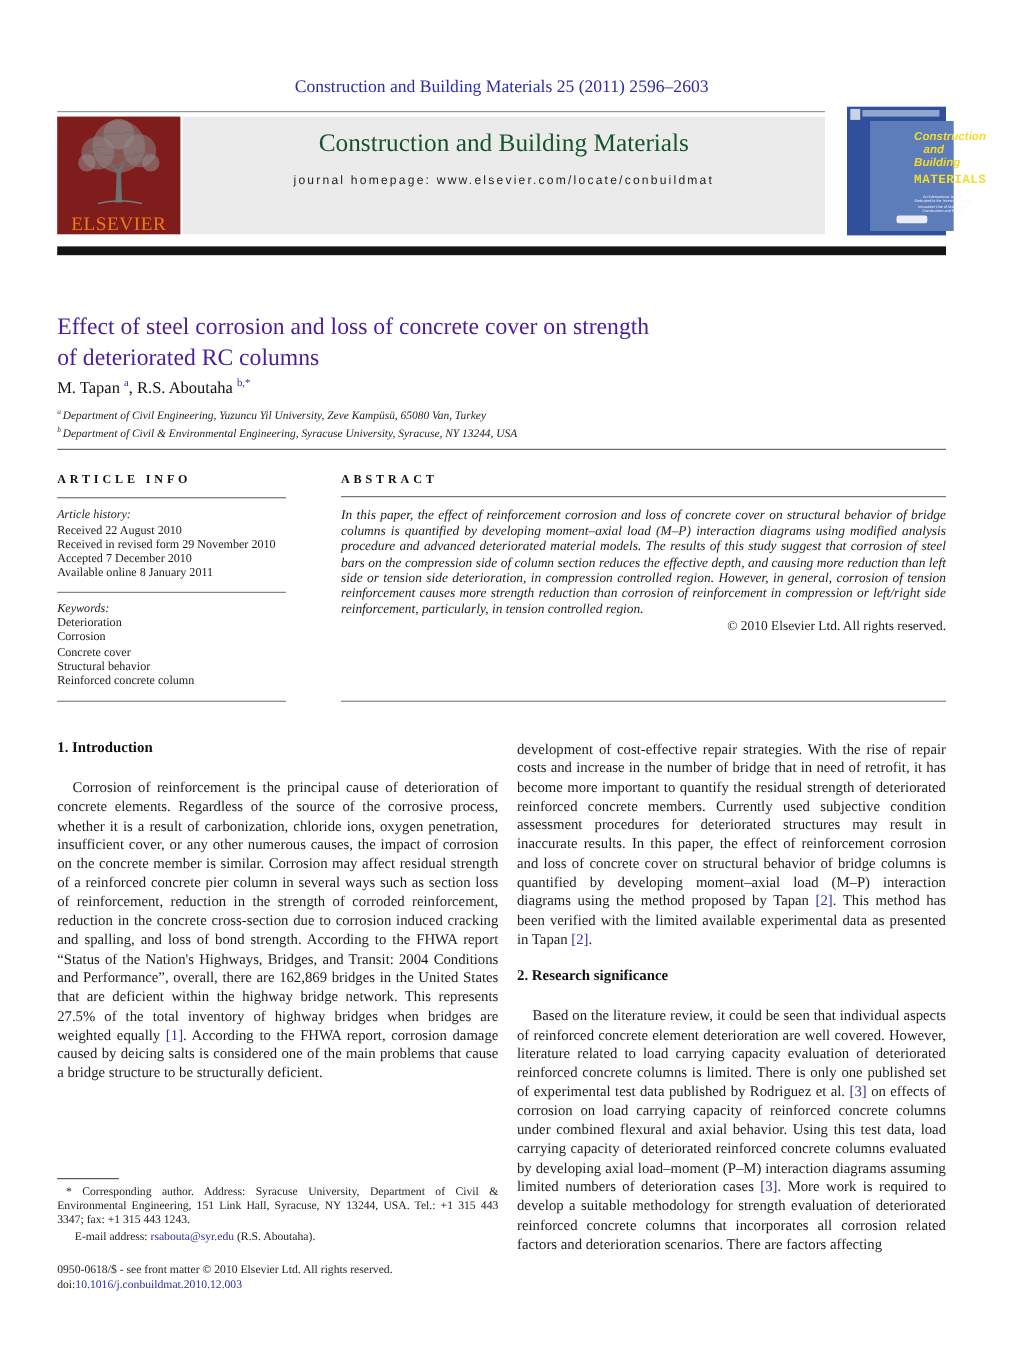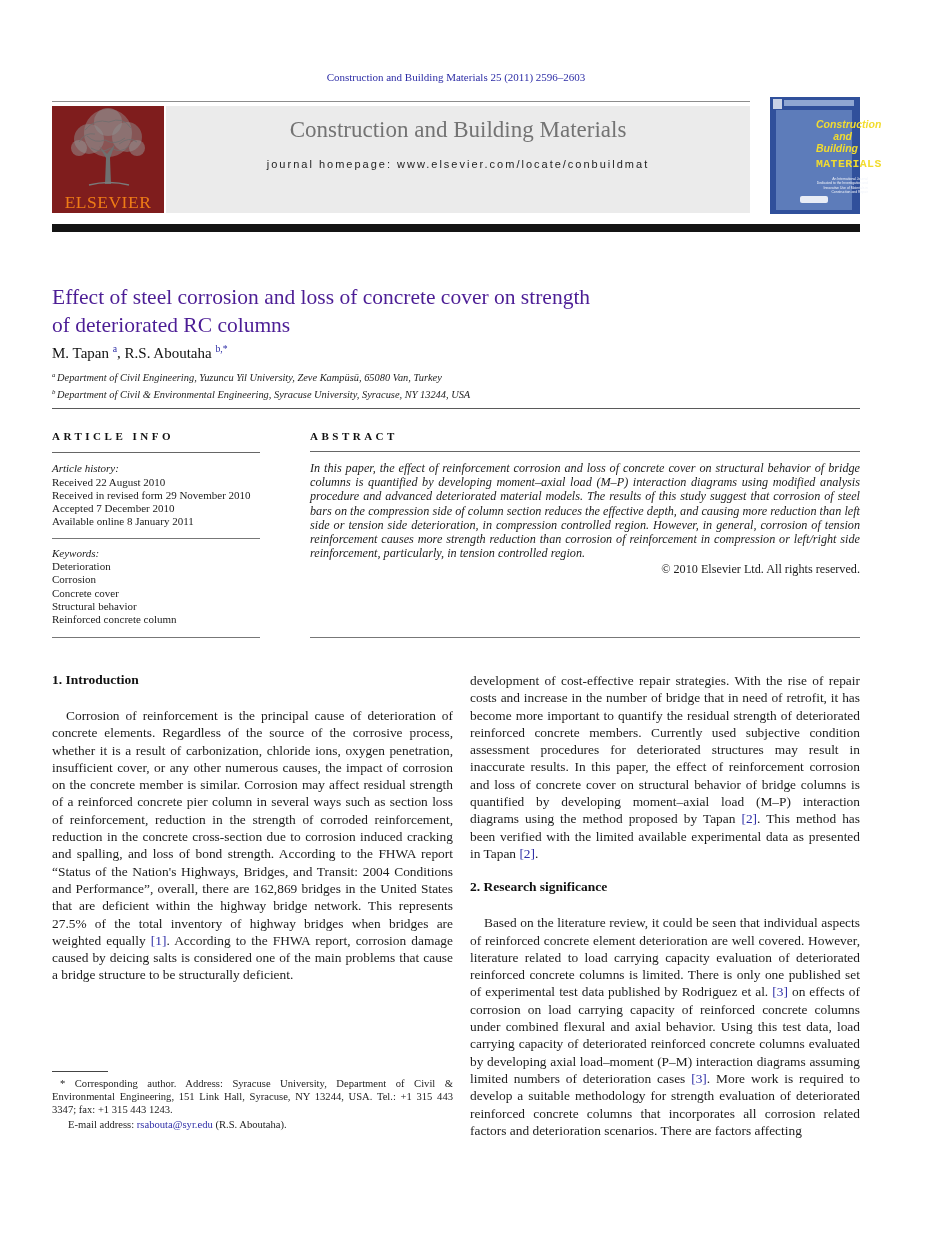--- a/index.html
+++ b/index.html
@@ -10,39 +10,39 @@
     --cover-yellow:#f2dc2e;
   }
   *{margin:0;padding:0;box-sizing:border-box;}
   html,body{background:#fff;}
   .page{
     position:relative;width:925px;height:1234px;margin:0 auto;background:#fff;
     font-family:"Liberation Serif", serif;color:#1a1a1a;overflow:hidden;
   }
   
   .journal-ref{position:absolute;top:71px;left:52px;width:808px;text-align:center;
-    font-size:11px;color:var(--link);}
+    font-size:16px;color:var(--link);}
   .top-rule{position:absolute;left:52px;top:101px;width:698px;height:1px;background:#8c8c8c;}
   .elsevier-block{position:absolute;left:52px;top:106px;width:112px;height:107px;background:#7f1d1d;
     text-align:center;}
   .elsevier-word{font-size:17.5px;color:var(--orange);letter-spacing:.5px;margin-top:-2px;
     font-family:"Liberation Serif",serif;}
   .banner{position:absolute;left:166px;top:106px;width:584px;height:107px;background:#ebebeb;
     text-align:center;}
   .contents-line{padding-top:10px;font-size:12.5px;color:#222;}
-  .banner-title{margin-top:11px;font-size:23px;color:#737373;}
+  .banner-title{margin-top:11px;font-size:23px;color:#14532d;}
   .homepage-line{margin-top:15px;font-size:11px;letter-spacing:2px;color:#232323;
     font-family:"Liberation Sans",sans-serif;}
   
   .cover{position:absolute;left:770px;top:97px;width:90px;height:117px;background:var(--cover-blue);}
   .cover-topbar{position:absolute;left:14px;top:3px;width:70px;height:6px;background:#8fa6d2;}
   .cover-chip{position:absolute;left:3px;top:2px;width:9px;height:10px;background:#c9d2e6;
     font-size:5px;color:#30509b;text-align:center;line-height:10px;}
-  .cover-panel{position:absolute;left:6px;top:13px;width:76px;height:100px;background:var(--cover-panel);
-    text-align:right;padding-left:40px;}
+  .cover-panel{position:absolute;left:21px;top:13px;width:76px;height:100px;background:var(--cover-panel);
+    text-align:center;padding-left:40px;}
   .cover-t1{font-style:italic;font-weight:bold;font-size:10.5px;color:var(--cover-yellow);
     margin-top:8px;line-height:12px;font-family:"Liberation Sans",sans-serif;}
   .cover-t2{font-style:italic;font-weight:bold;font-size:10.5px;color:var(--cover-yellow);
     line-height:12px;font-family:"Liberation Sans",sans-serif;}
   .cover-t3{font-weight:bold;font-size:11.5px;color:var(--cover-yellow);letter-spacing:.4px;
     margin-top:3px;font-family:Liberation Mono, monospace;}
   .cover-sub{margin:7px auto 0;width:52px;font-size:3.4px;line-height:4.4px;color:#f0f3fa;
     font-family:"Liberation Sans",sans-serif;}
   .cover-logo{position:absolute;left:50%;bottom:7px;transform:translateX(-50%);
     width:28px;height:7px;background:#e9edf6;border-radius:2px;}
@@ -184,14 +184,18 @@
     <div class="sec-heading second">2. Research significance</div>
     <p class="bodyp"><span>Based on the literature review, it could be seen that individual aspects of reinforced concrete element deterioration are well covered. However, literature related to load carrying capacity evaluation of deteriorated reinforced concrete columns is limited. There is only one published set of experimental test data published by Rodriguez et al. </span><span class="seg-link">[3]</span><span> on effects of corrosion on load carrying capacity of reinforced concrete columns under combined flexural and axial behavior. Using this test data, load carrying capacity of deteriorated reinforced concrete columns evaluated by developing axial load–moment (P–M) interaction diagrams assuming limited numbers of deterioration cases </span><span class="seg-link">[3]</span><span>. More work is required to develop a suitable methodology for strength evaluation of deteriorated reinforced concrete columns that incorporates all corrosion related factors and deterioration scenarios. There are factors affecting</span></p>
   </div>
 
   <div class="footnote">
     <hr class="fn-rule">
     <div class="fn-text">* Corresponding author. Address: Syracuse University, Department of Civil &amp; Environmental Engineering, 151 Link Hall, Syracuse, NY 13244, USA. Tel.: +1 315 443 3347; fax: +1 315 443 1243.</div>
     <div class="fn-email"><span class="seg-italic">E-mail address: </span><span class="seg-link">rsabouta@syr.edu</span><span> (R.S. Aboutaha).</span></div>
   </div>
 
+  <div class="footer">
+    <div>0950-0618/$ - see front matter © 2010 Elsevier Ltd. All rights reserved.</div>
+    <div><span>doi:</span><span class="seg-link">10.1016/j.conbuildmat.2010.12.003</span></div>
+  </div>
 
 </div>
 
 </body></html>

